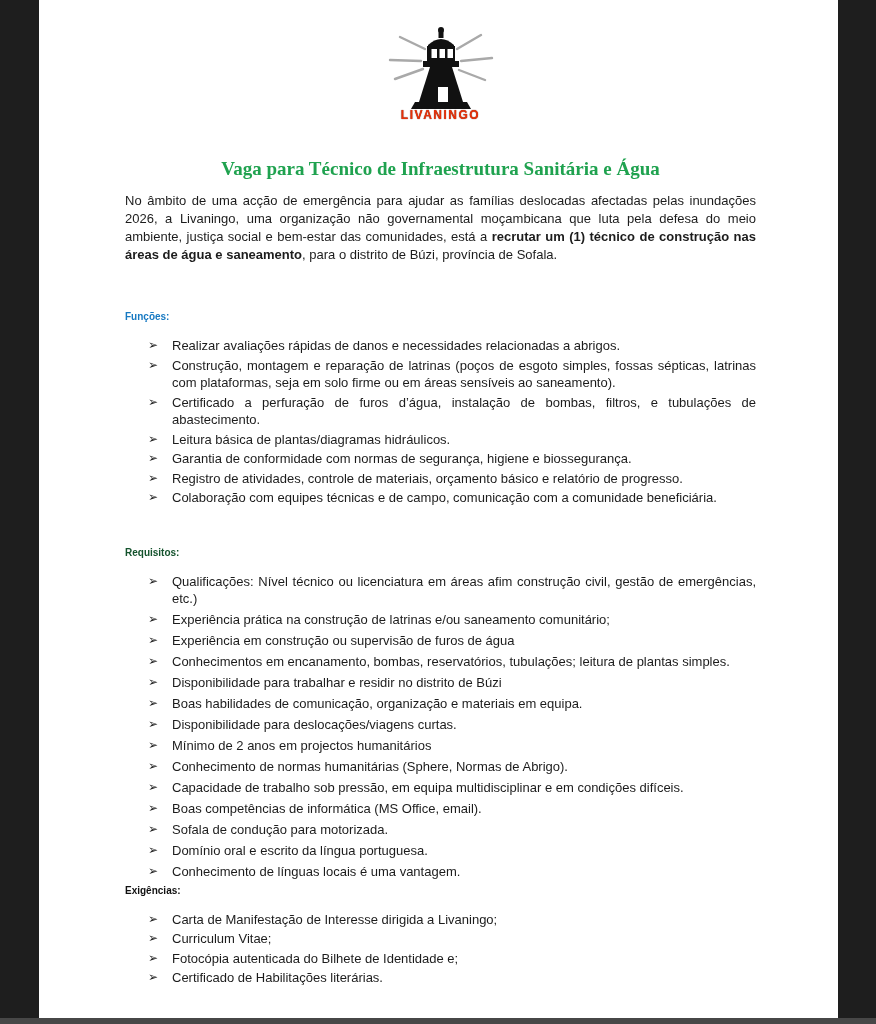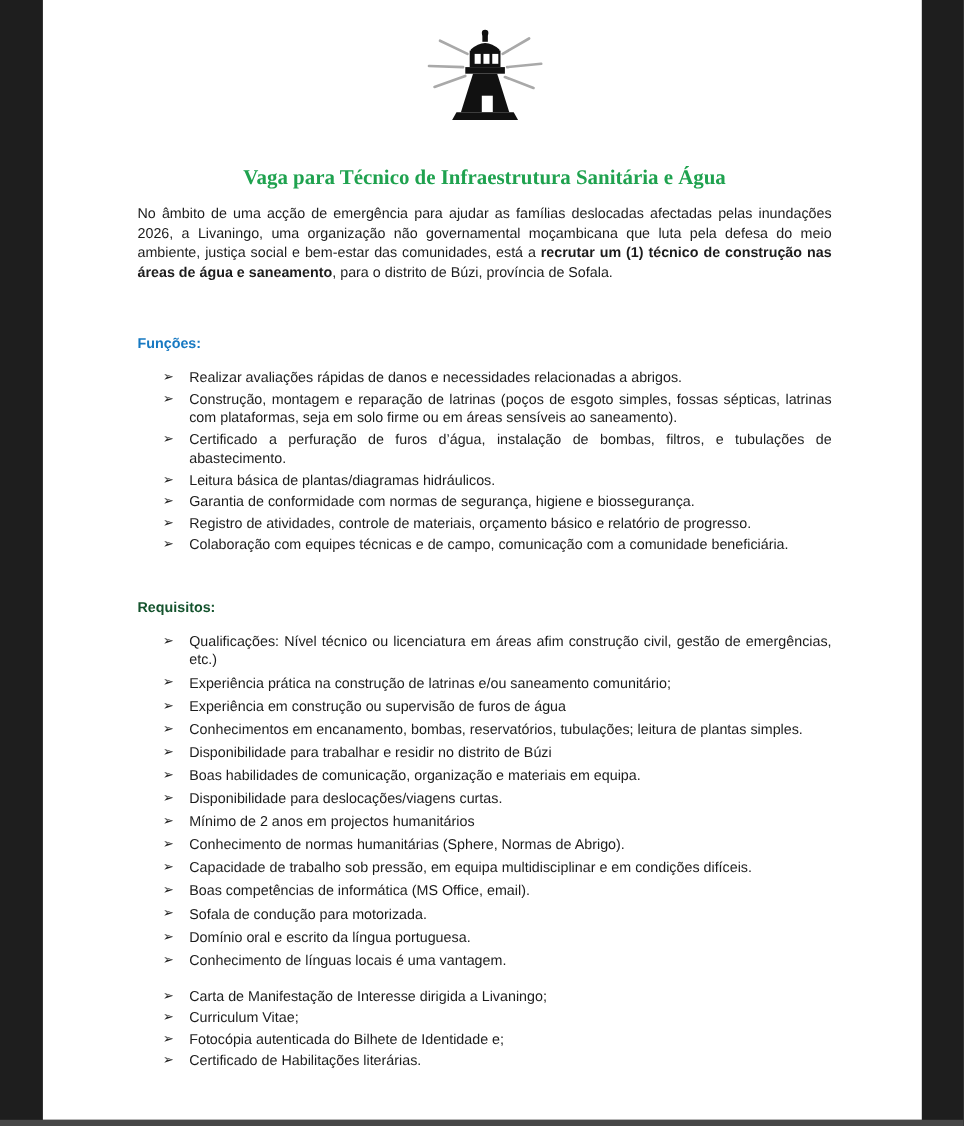--- a/index.html
+++ b/index.html
@@ -41,21 +41,21 @@
   }
   
   .intro {
     margin-top: 12px;
     font-size: 13px; line-height: 18px;
     text-align: justify;
     color: #1c1c1c;
   }
   .intro b { font-weight: bold; }
   
-  .sec-heading { font-size: 13px; font-weight: bold; }
+  .sec-heading { font-size: 10px; font-weight: bold; }
   .sec-heading.funcoes    { margin-top: 47px; color: #1779c2; }
   .sec-heading.requisitos { margin-top: 40px; color: #14532d; }
   .sec-heading.exigencias { margin-top: 4px;  color: #111111; }
   
   ul.arrow-list { list-style: none; margin-top: 15px; padding-left: 23px; }
   ul.arrow-list li {
     display: flex; align-items: flex-start;
     font-size: 13px; line-height: 17.5px;
     text-align: justify;
   }
@@ -96,20 +96,21 @@
         <rect x="67.5" y="25" width="5.5" height="9" fill="#fff"></rect>
 
         <rect x="43" y="37" width="36" height="6" fill="#111"></rect>
 
         <polygon points="50,43 72,43 83,78 39,78" fill="#111"></polygon>
 
         <rect x="58" y="63" width="10" height="15" fill="#fff"></rect>
 
         <polygon points="35,78 87,78 91,85 31,85" fill="#111"></polygon>
       </svg>
+      <div class="logo-text">LIVANINGO</div>
     </div>
 
     <div class="doc-title">Vaga para Técnico de Infraestrutura Sanitária e Água</div>
 
     <p class="intro"><span>No âmbito de uma acção de emergência para ajudar as famílias deslocadas afectadas pelas inundações 2026, a Livaningo, uma organização não governamental moçambicana que luta pela defesa do meio ambiente, justiça social e bem-estar das comunidades, está a </span><b>recrutar um (1) técnico de construção nas áreas de água e saneamento</b><span>, para o distrito de Búzi, província de Sofala.</span></p>
 
     <div class="sec-heading funcoes">Funções:</div>
     <ul class="arrow-list tight">
       <li>
           <span class="marker">➢</span>
@@ -194,20 +195,21 @@
       <li>
           <span class="marker">➢</span>
           <span class="li-text">Domínio oral e escrito da língua portuguesa.</span>
         </li>
       <li>
           <span class="marker">➢</span>
           <span class="li-text">Conhecimento de línguas locais é uma vantagem.</span>
         </li>
     </ul>
 
+    <div class="sec-heading exigencias">Exigências:</div>
     <ul class="arrow-list tight">
       <li>
           <span class="marker">➢</span>
           <span class="li-text">Carta de Manifestação de Interesse dirigida a Livaningo;</span>
         </li>
       <li>
           <span class="marker">➢</span>
           <span class="li-text">Curriculum Vitae;</span>
         </li>
       <li>

